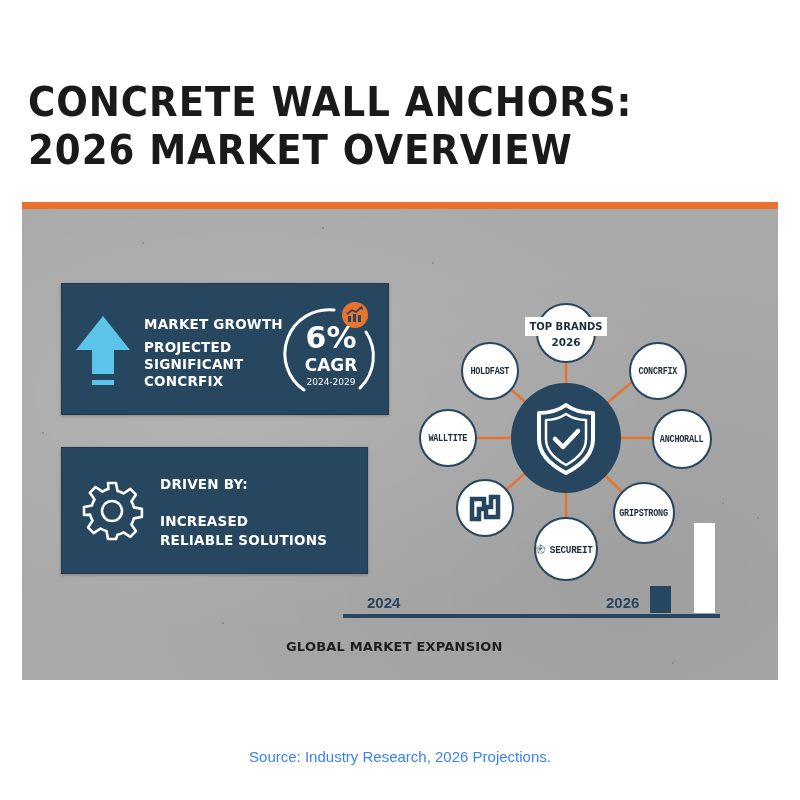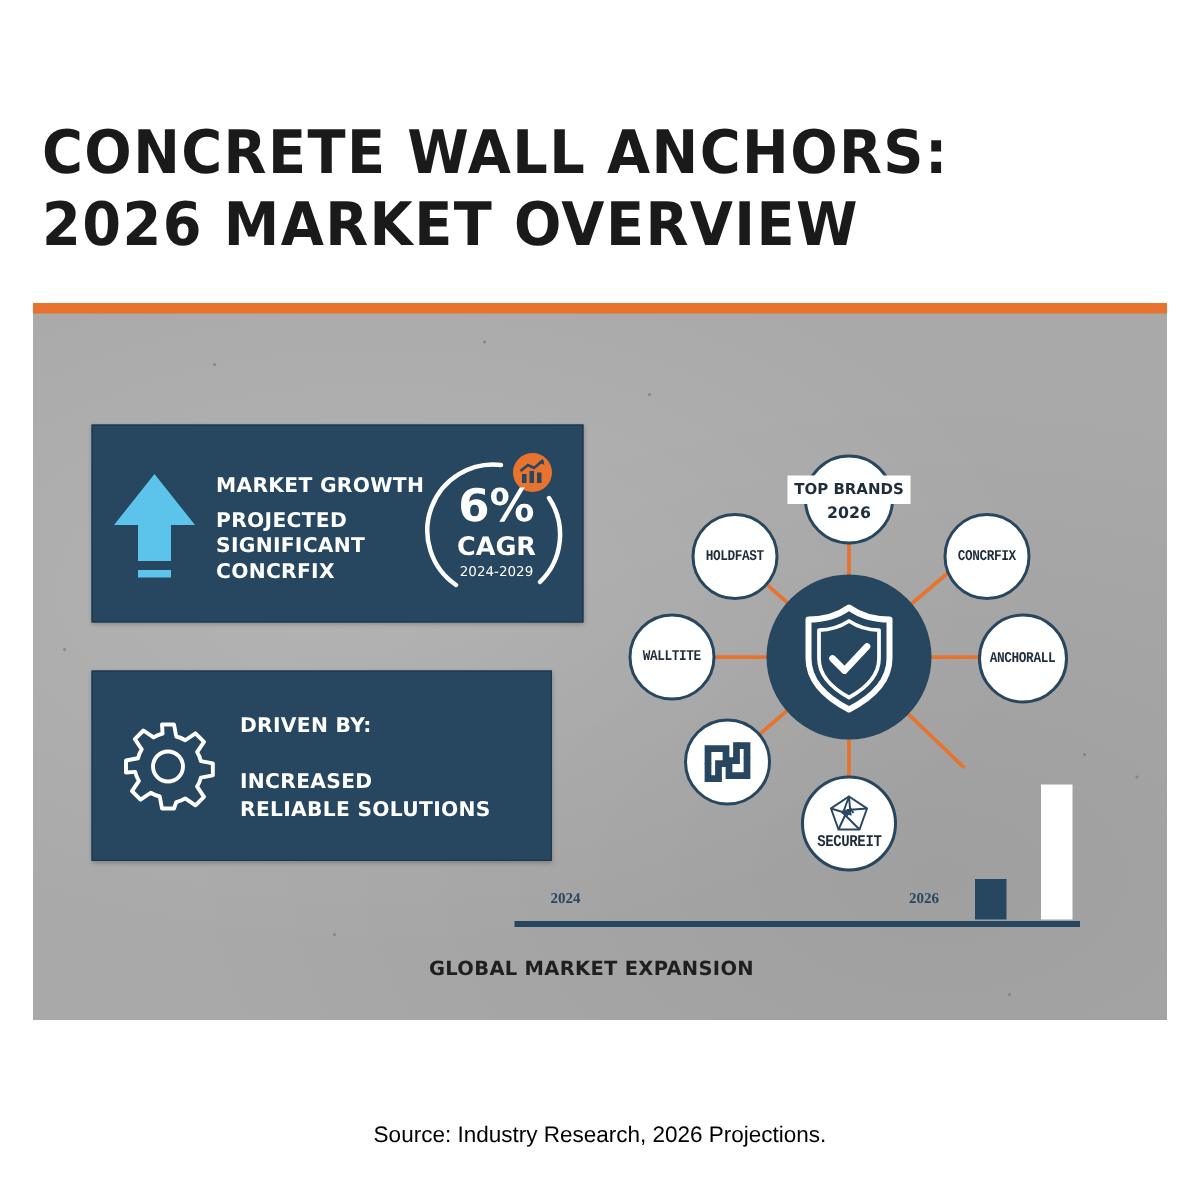--- a/index.html
+++ b/index.html
@@ -67,32 +67,32 @@
     position: absolute; left: 503px; top: 115px; width: 82px; height: 19px; background: #ffffff;
     font-family: "DejaVu Sans", sans-serif; font-weight: bold; font-size: 10px; color: #1f2d3a;
     text-align: center; line-height: 19px;
   }
   .top-label-year {
     position: absolute; left: 503px; top: 134px; width: 82px; text-align: center;
     font-family: "DejaVu Sans", sans-serif; font-weight: bold; font-size: 10.5px; color: #1f2d3a;
   }
 
   
-  .year { position: absolute; font-family: Liberation Serif, serif; font-weight: bold; font-size: 10px; color: #27465f; }
+  .year { position: absolute; font-family: Liberation Sans, sans-serif; font-weight: bold; font-size: 15px; color: #27465f; }
   .timeline-bar { position: absolute; left: 321px; top: 412px; width: 377px; height: 4px; background: #27465f; }
   .bar-dark { position: absolute; left: 628px; top: 384px; width: 21px; height: 27px; background: #27465f; }
   .bar-white { position: absolute; left: 672px; top: 321px; width: 21px; height: 90px; background: #ffffff; }
   .expansion {
     position: absolute; left: 264px; top: 437px; font-family: "DejaVu Sans", sans-serif;
     font-weight: bold; font-size: 13px; color: #1f1f1f; letter-spacing: .2px;
   }
 
   .source {
     position: absolute; left: 0; top: 748px; width: 800px; text-align: center;
-    font-size: 15px; color: #000000;
+    font-size: 15px; color: #3b82f6;
   }
 </style>
 </head>
 <body>
 
 <div class="title">
   <div>CONCRETE WALL ANCHORS:</div>
   <div>2026 MARKET OVERVIEW</div>
 </div>
 
@@ -194,21 +194,24 @@
   <div class="node" style="left:434px;top:277px;width:58px;height:58px;">
     <svg width="34" height="34" viewBox="0 0 34 34">
       <g fill="none" stroke="#27465f" stroke-width="4.5" stroke-linecap="square" stroke-linejoin="miter">
         <path d="M4 16 V8 h12 v10 h-5 v10"></path>
         <path d="M30 16 V26 h-12 v-10 h5 V6"></path>
         <path d="M4 20 v8 h4"></path>
         <path d="M30 12 V6 h-4"></path>
       </g>
     </svg>
   </div>
-  <div class="node" style="left:512px;top:315px;width:64px;height:64px;flex-direction:column;">
+  <div class="node" style="left:591px;top:280px;width:62px;height:62px;">
+    <span>GRIPSTRONG</span>
+  </div>
+  <div class="node" style="left:512px;top:315px;width:64px;height:64px;flex-direction:row;">
     <svg width="26" height="24" viewBox="0 0 26 24">
       <g fill="none" stroke="#27465f" stroke-width="1.3">
         <polygon points="13,1 25,9 20,23 6,23 1,9"></polygon>
         <path d="M13 1 L9 12 L20 23 M25 9 L12 10 L6 23 M1 9 L14 13 L13 1"></path>
         <path d="M8 12 l2 -2 l2 3 l2 -4 l2 3"></path>
       </g>
     </svg>
     <span style="margin-top:2px;font-size:11px;">SECUREIT</span>
   </div>
 

